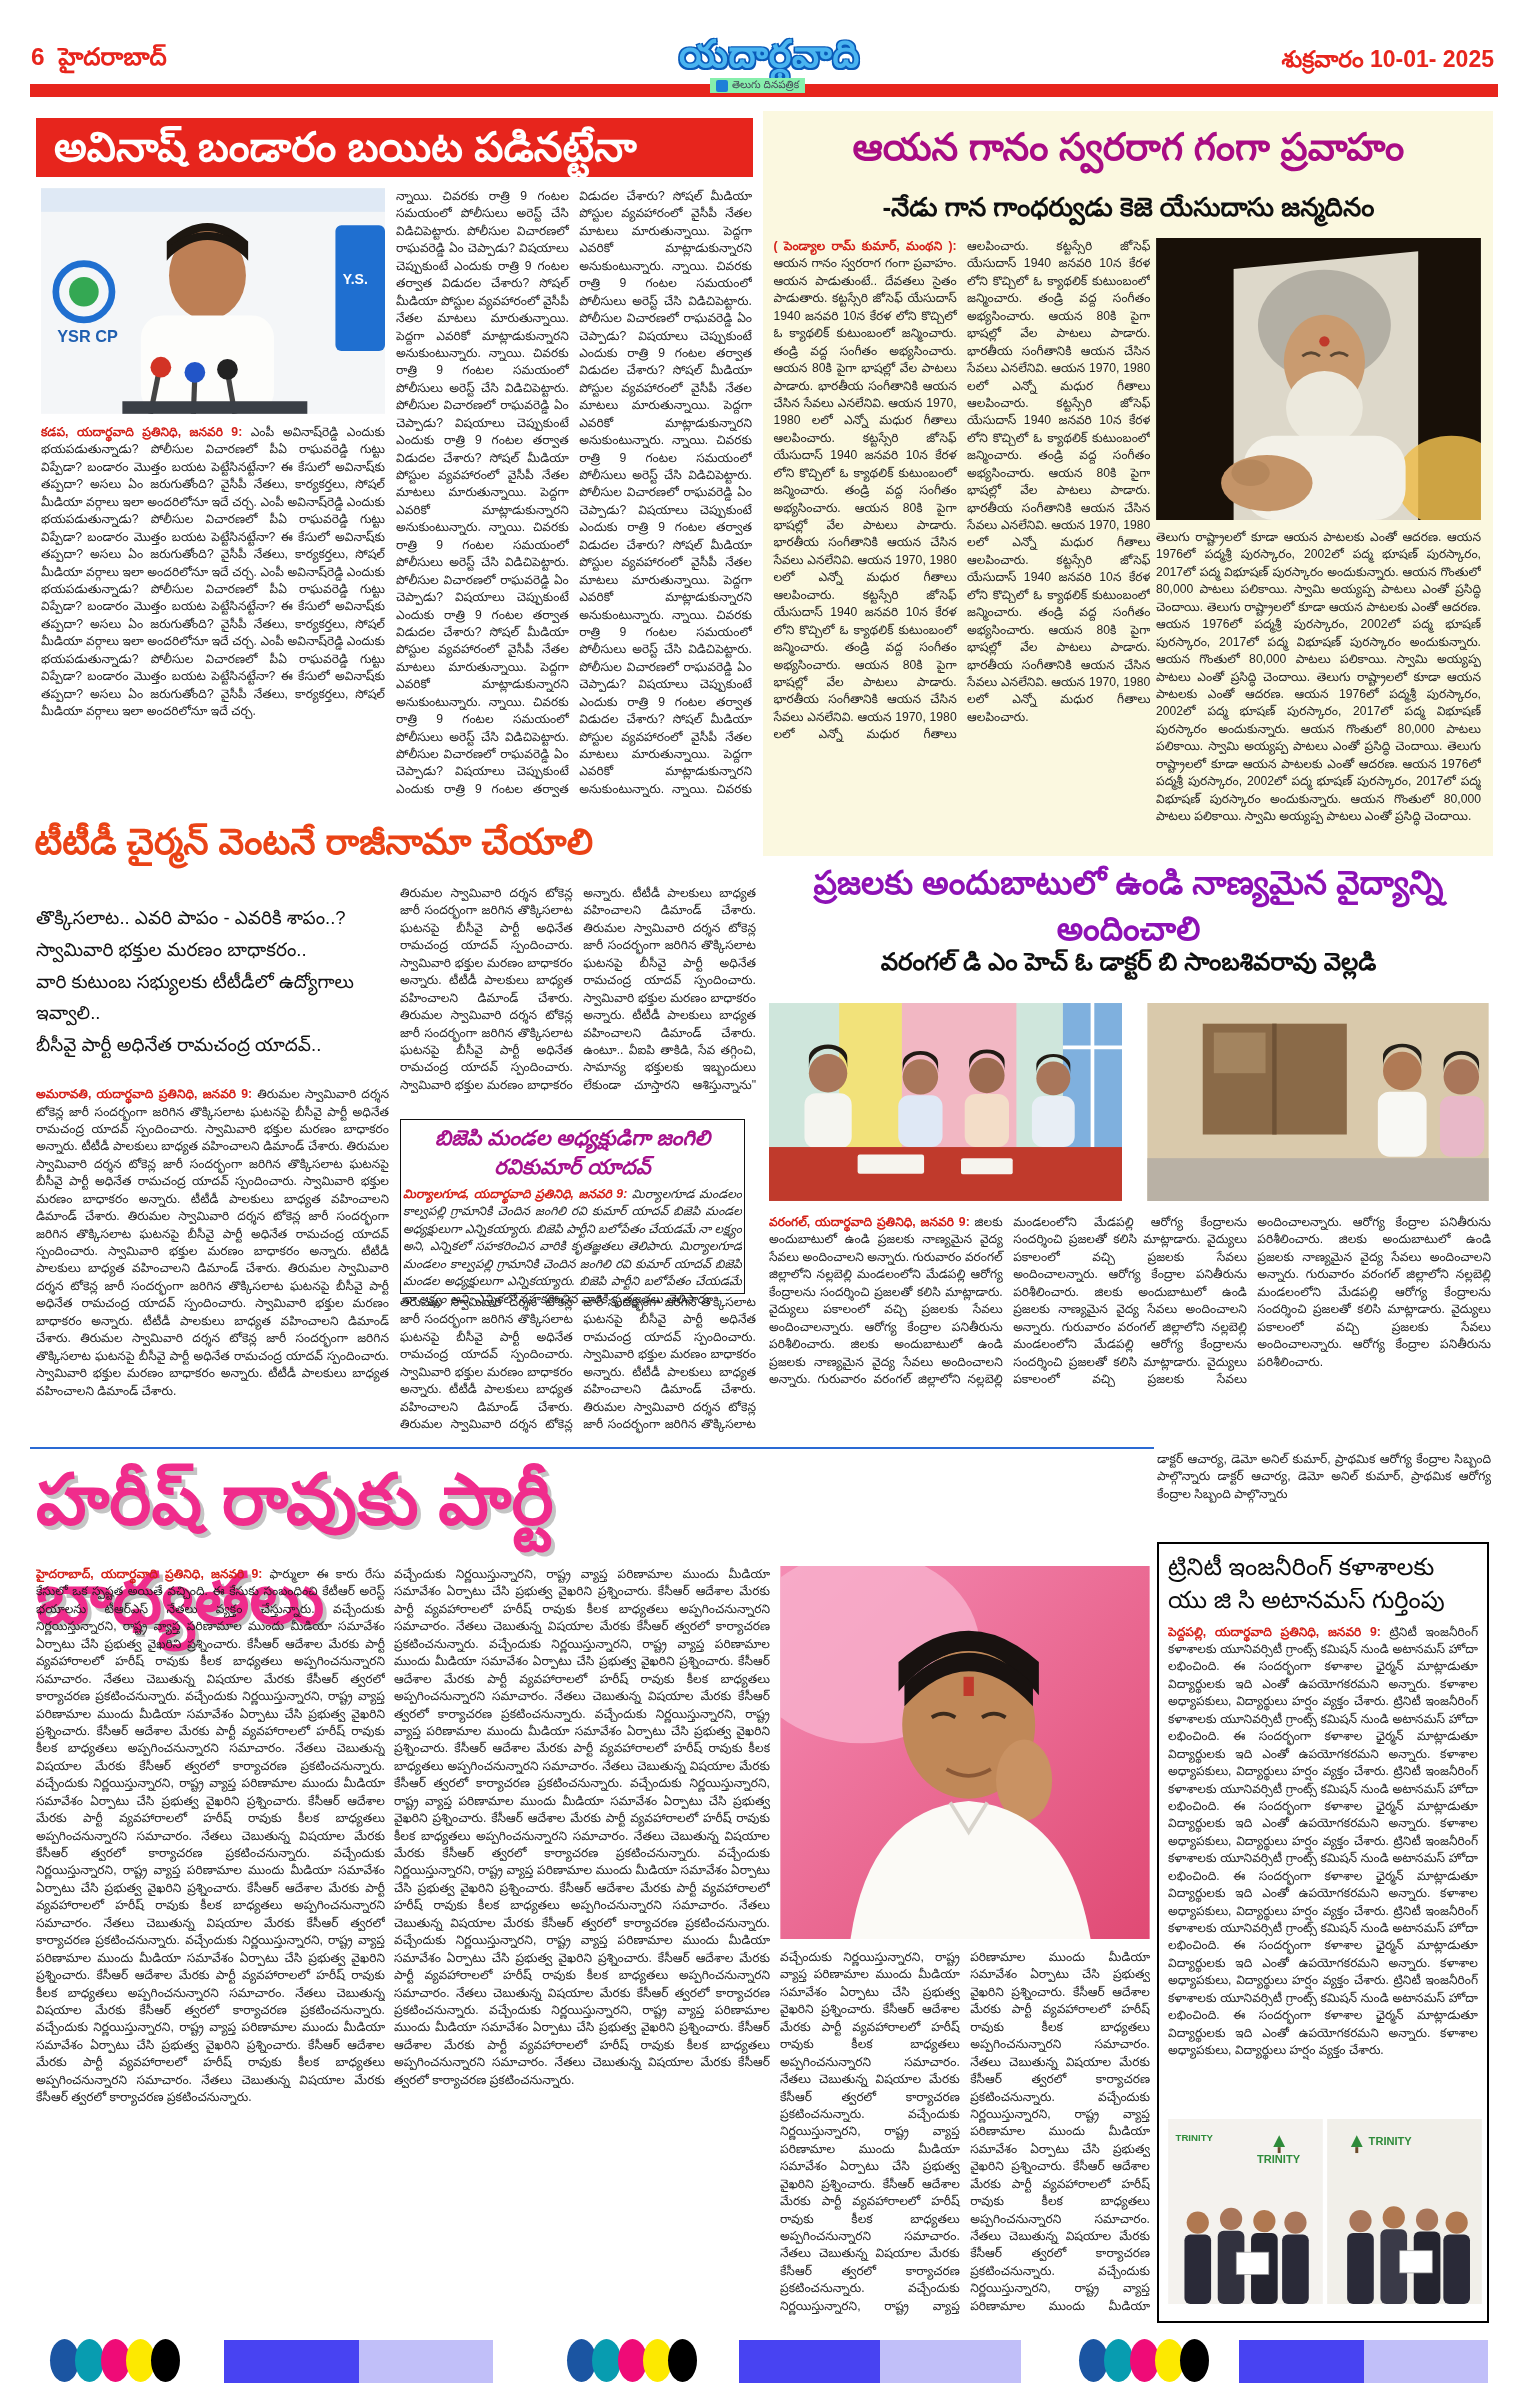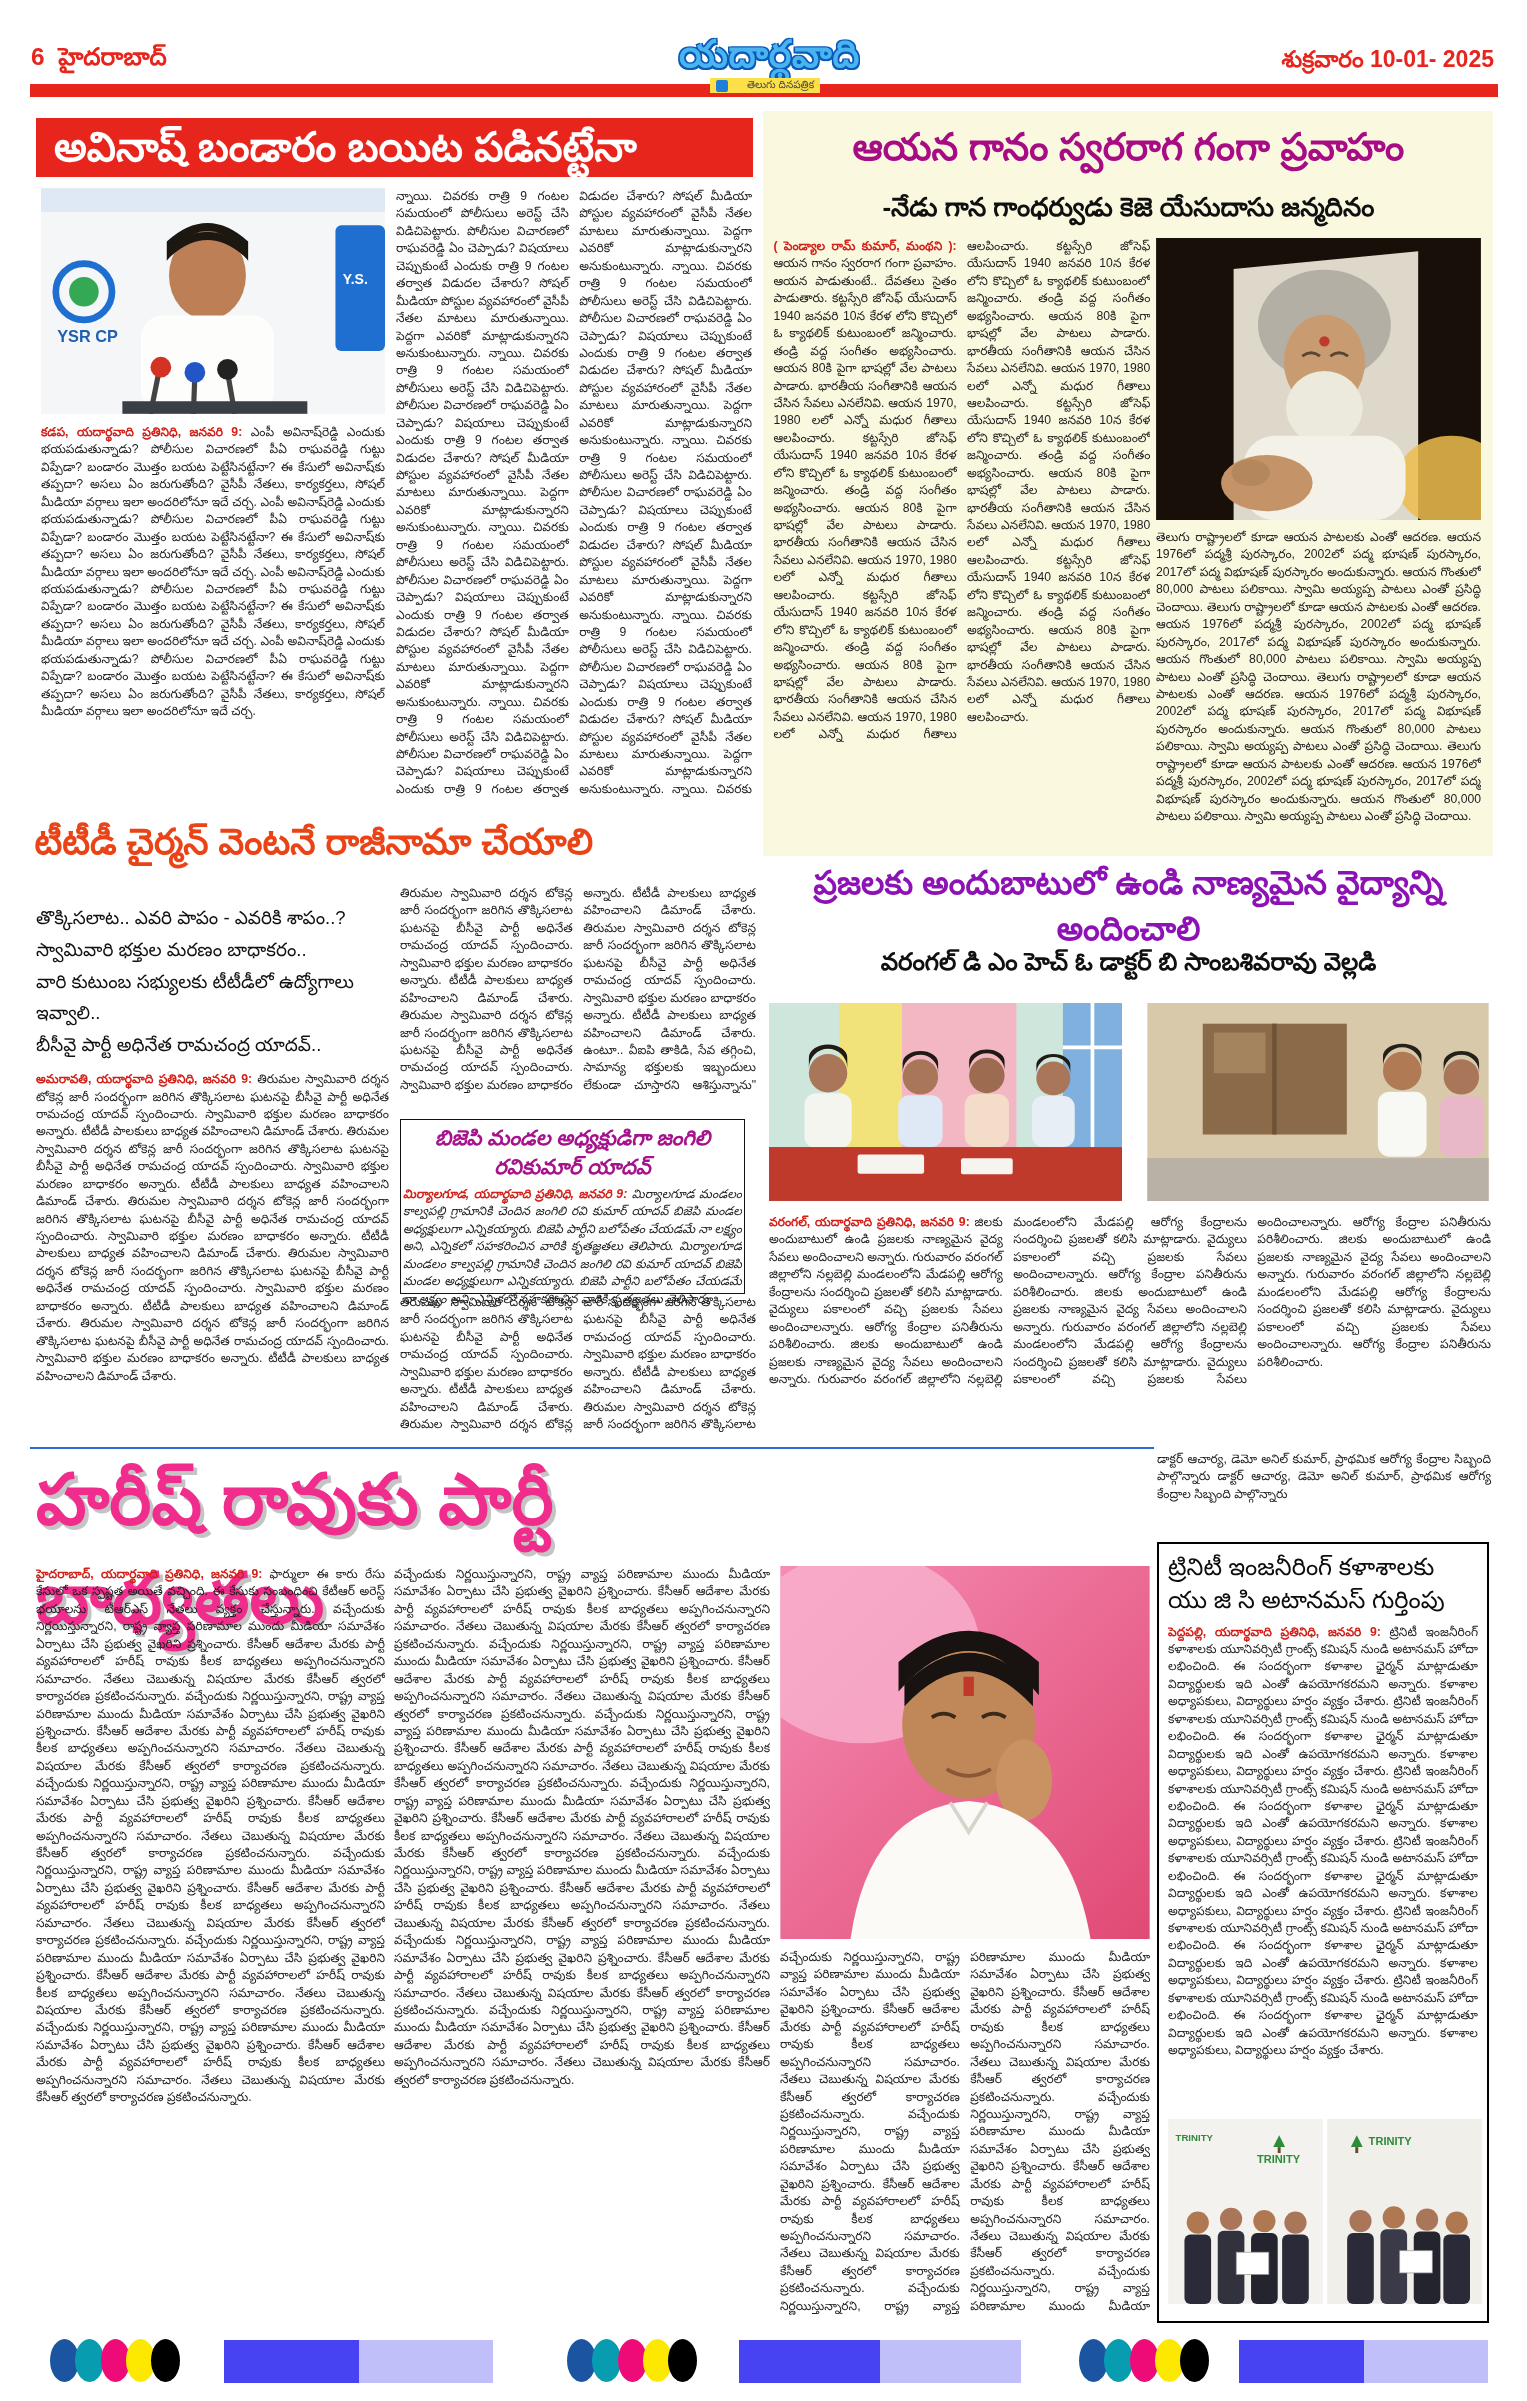--- a/index.html
+++ b/index.html
@@ -8,21 +8,21 @@
   .abs{position:absolute;}
   .art-body{font-size:12.2px;line-height:1.43;text-align:justify;color:#1c1c1c;overflow:hidden;}
   .cols2{column-count:2;column-gap:10.4px;}
   .cols3{column-count:3;column-gap:10.4px;}
   .dateline{color:#d32018;font-weight:bold;}
   
   .hdr-red{color:#e7251d;font-weight:bold;}
   .hdr-bar{background:#e7251d;}
   .masthead{color:#49b4f0;font-weight:bold;font-size:38px;letter-spacing:0.7px;
     text-shadow:1.5px 1.5px 0 #0a5ab8,-1.5px -1.5px 0 #0a5ab8,1.5px -1.5px 0 #0a5ab8,-1.5px 1.5px 0 #0a5ab8;}
-  .masthead-tag{font-size:10.4px;color:#445;background:#fde047;padding:0.7px 6px;display:inline-flex;align-items:center;gap:19px;}
+  .masthead-tag{font-size:10.4px;color:#445;background:#86efac;padding:0.7px 6px;display:inline-flex;align-items:center;gap:4px;}
   .masthead-tag .logo-chip{width:12px;height:12px;background:#1e7fd8;border-radius:2.2px;display:inline-block;}
   
   .h-avinash{background:#e7251d;color:#ffffff;font-weight:bold;font-size:41px;line-height:59px;padding-left:18px;}
   .h-yesudas{color:#a80c84;font-weight:bold;font-size:38px;text-align:center;}
   .sub-yesudas{color:#101010;font-weight:bold;font-size:26px;text-align:center;}
   .h-ttd{color:#ea4316;font-weight:bold;font-size:36px;}
   .h-health{color:#8d12b5;font-weight:bold;font-size:33px;text-align:center;}
   .sub-health{color:#101010;font-weight:bold;font-size:24.4px;text-align:center;}
   .h-harish{color:#f02c8c;font-weight:bold;font-size:71px;text-shadow:3.7px 3.7px 0 #c4c4c4;}
   .h-bjp{color:#a5128c;font-weight:bold;font-size:21px;text-align:center;}
@@ -136,21 +136,21 @@
   <div class="abs" style="left:30px;top:815px;width:732px;height:630px;">
     <div class="abs h-ttd" style="left:4.4px;top:6px;width:725px;">టీటీడీ చైర్మన్ వెంటనే రాజీనామా చేయాలి</div>
 
     <div class="abs" style="left:6px;top:87px;width:353px;height:537px;">
       <div class="subheads-ttd">
         <div>తొక్కిసలాట.. ఎవరి పాపం - ఎవరికి శాపం..?</div>
         <div>స్వామివారి భక్తుల మరణం బాధాకరం..</div>
         <div>వారి కుటుంబ సభ్యులకు టీటీడీలో ఉద్యోగాలు ఇవ్వాలి..</div>
         <div>బీసీవై పార్టీ అధినేత రామచంద్ర యాదవ్..</div>
       </div>
-      <div class="art-body" style="height:355px;margin-top:10px;">
+      <div class="art-body" style="height:355px;margin-top:25px;">
         <span class="dateline">అమరావతి, యదార్థవాది ప్రతినిధి, జనవరి 9:</span>
         <span>తిరుమల స్వామివారి దర్శన టోకెన్ల జారీ సందర్భంగా జరిగిన తొక్కిసలాట ఘటనపై బీసీవై పార్టీ అధినేత రామచంద్ర యాదవ్ స్పందించారు. స్వామివారి భక్తుల మరణం బాధాకరం అన్నారు. టీటీడీ పాలకులు బాధ్యత వహించాలని డిమాండ్ చేశారు. తిరుమల స్వామివారి దర్శన టోకెన్ల జారీ సందర్భంగా జరిగిన తొక్కిసలాట ఘటనపై బీసీవై పార్టీ అధినేత రామచంద్ర యాదవ్ స్పందించారు. స్వామివారి భక్తుల మరణం బాధాకరం అన్నారు. టీటీడీ పాలకులు బాధ్యత వహించాలని డిమాండ్ చేశారు. తిరుమల స్వామివారి దర్శన టోకెన్ల జారీ సందర్భంగా జరిగిన తొక్కిసలాట ఘటనపై బీసీవై పార్టీ అధినేత రామచంద్ర యాదవ్ స్పందించారు. స్వామివారి భక్తుల మరణం బాధాకరం అన్నారు. టీటీడీ పాలకులు బాధ్యత వహించాలని డిమాండ్ చేశారు. తిరుమల స్వామివారి దర్శన టోకెన్ల జారీ సందర్భంగా జరిగిన తొక్కిసలాట ఘటనపై బీసీవై పార్టీ అధినేత రామచంద్ర యాదవ్ స్పందించారు. స్వామివారి భక్తుల మరణం బాధాకరం అన్నారు. టీటీడీ పాలకులు బాధ్యత వహించాలని డిమాండ్ చేశారు. తిరుమల స్వామివారి దర్శన టోకెన్ల జారీ సందర్భంగా జరిగిన తొక్కిసలాట ఘటనపై బీసీవై పార్టీ అధినేత రామచంద్ర యాదవ్ స్పందించారు. స్వామివారి భక్తుల మరణం బాధాకరం అన్నారు. టీటీడీ పాలకులు బాధ్యత వహించాలని డిమాండ్ చేశారు.</span>
       </div>
     </div>
 
     <div class="abs art-body cols2" style="left:370px;top:70px;width:356px;height:216px;">
       <span>తిరుమల స్వామివారి దర్శన టోకెన్ల జారీ సందర్భంగా జరిగిన తొక్కిసలాట ఘటనపై బీసీవై పార్టీ అధినేత రామచంద్ర యాదవ్ స్పందించారు. స్వామివారి భక్తుల మరణం బాధాకరం అన్నారు. టీటీడీ పాలకులు బాధ్యత వహించాలని డిమాండ్ చేశారు. తిరుమల స్వామివారి దర్శన టోకెన్ల జారీ సందర్భంగా జరిగిన తొక్కిసలాట ఘటనపై బీసీవై పార్టీ అధినేత రామచంద్ర యాదవ్ స్పందించారు. స్వామివారి భక్తుల మరణం బాధాకరం అన్నారు. టీటీడీ పాలకులు బాధ్యత వహించాలని డిమాండ్ చేశారు. తిరుమల స్వామివారి దర్శన టోకెన్ల జారీ సందర్భంగా జరిగిన తొక్కిసలాట ఘటనపై బీసీవై పార్టీ అధినేత రామచంద్ర యాదవ్ స్పందించారు. స్వామివారి భక్తుల మరణం బాధాకరం అన్నారు. టీటీడీ పాలకులు బాధ్యత వహించాలని డిమాండ్ చేశారు.</span>
       <span>ఉంటూ.. వీఐపి తాకిడి, సేవ తగ్గించి, సామాన్య భక్తులకు ఇబ్బందులు లేకుండా చూస్తారని ఆశిస్తున్నాను" అని రామచంద్ర యాదవ్ ప్రకటన జారీ చేశారు...!!</span>
     </div>
 

